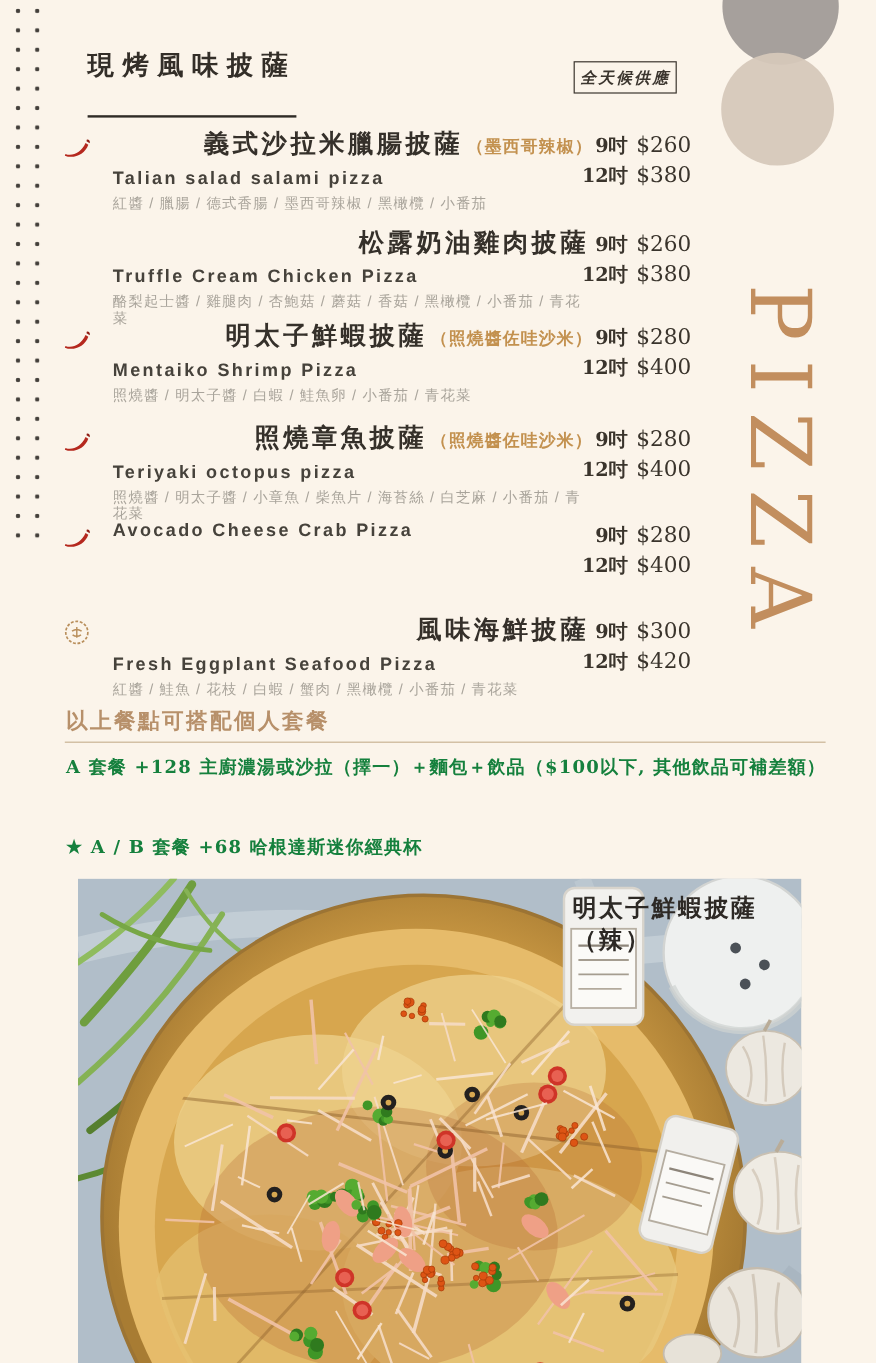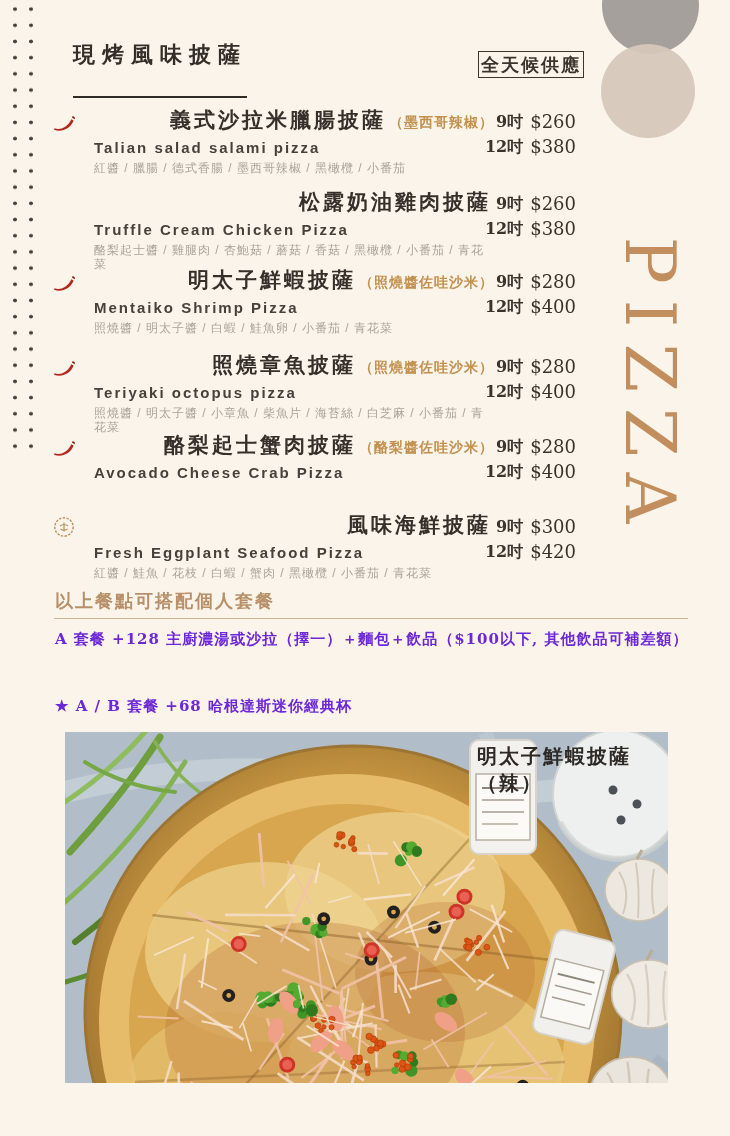--- a/index.html
+++ b/index.html
@@ -26,23 +26,23 @@
     font-size:70px;letter-spacing:16px;line-height:86px;text-align:center;
     color:#c28e5e;font-family:"DejaVu Serif",serif;
   }
   
   .page-title{
     position:absolute;left:73px;top:40px;margin:0;
     font-size:22px;font-weight:bold;letter-spacing:7px;color:#332e28;
     border-bottom:2.5px solid #2f2b26;padding-bottom:26px;display:inline-block;
   }
   .badge{
-    position:absolute;left:478px;top:51px;width:106px;height:27px;box-sizing:border-box;
+    position:absolute;left:478px;top:51px;width:86px;height:27px;box-sizing:border-box;
     border:1.5px solid #3b352e;display:flex;align-items:center;justify-content:center;
-    font-size:18px;font-weight:bold;letter-spacing:2px;color:#3b352e;background:transparent;
+    font-size:13px;font-weight:bold;letter-spacing:2px;color:#3b352e;background:transparent;font-style:italic;
   }
   
   .item{position:absolute;left:52px;width:524px;}
   .item-icon{position:absolute;left:0;top:1px;width:24px;height:24px;}
   .item-icon svg{display:block;}
   .item-body{margin-left:42px;width:400px;}
   .item-body h2{margin:0 0 6px;line-height:22px;font-size:21px;text-align:right;}
   .zh{font-weight:bold;letter-spacing:3px;color:#35302a;}
   .note{font-size:14px;font-weight:bold;color:#c3914f;letter-spacing:1px;margin-left:3px;}
   .en{margin:0 0 5px;font-family:"Liberation Sans","DejaVu Sans",sans-serif;
@@ -53,24 +53,24 @@
     position:absolute;right:0;top:2px;display:grid;grid-template-columns:auto auto;
     column-gap:7px;row-gap:3px;color:#3a342c;line-height:22px;
   }
   .sz{justify-self:end;font-size:16px;font-weight:bold;}
   .pr{justify-self:start;font-size:18px;}
   
   .combo-heading{position:absolute;left:55px;top:589px;margin:0;
     font-size:18px;font-weight:bold;letter-spacing:2px;color:#b7906a;}
   .combo-rule{position:absolute;left:54px;top:618px;width:634px;height:1px;background:#c9b494;}
   .combo-line{position:absolute;left:55px;margin:0;font-size:15px;font-weight:bold;
-    letter-spacing:1px;color:#6d28d9;}
+    letter-spacing:1px;color:#15803d;}
   .combo-a{top:630px;} .combo-b{top:663px;} .combo-star{top:697px;text-align:right;}
   
-  .photo{position:absolute;left:65px;top:732px;width:603px;height:351px;margin:0;overflow:hidden;}
+  .photo{position:absolute;left:65px;top:732px;width:603px;height:404px;margin:0;overflow:hidden;}
   .photo svg{display:block;}
   .photo-caption{
     position:absolute;left:412px;top:11px;margin:0;
     font-size:20px;font-weight:bold;letter-spacing:2px;color:#2d2925;
   }
 </style>
 </head>
 <body>
 
 <div class="page">
@@ -166,21 +166,20 @@
   <article class="item" style="top:434px">
     <span class="item-icon">
       <svg width="24" height="24" viewBox="0 0 24 24">
         <g transform="rotate(8 12 12)">
           <path d="M3.5 19.5 C9.5 21 16.5 16.5 18.8 8.2 L21.3 9.2 C19.6 17.6 11 23 3.2 21 Z" fill="#b5281e"></path>
           <path d="M19.5 5.2 c1.8-.4 3 .8 2.8 2.6 l-2.9-1.1 z" fill="#8f1d14"></path>
         </g>
       </svg>
     </span>
     <div class="item-body">
-      <h2><span class="zh">酪梨起士蟹肉披薩</span><span class="note">（酪梨醬佐哇沙米）</span></h2>
       <p class="en">Avocado Cheese Crab Pizza</p>
     </div>
     <div class="prices">
       <span class="sz">9吋</span>
         <span class="pr">$280</span>
       <span class="sz">12吋</span>
         <span class="pr">$400</span>
     </div>
   </article>
 

